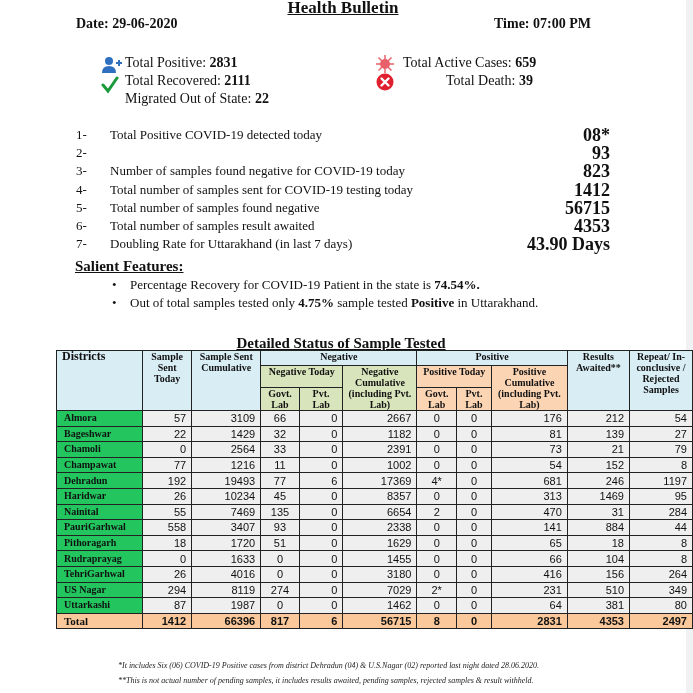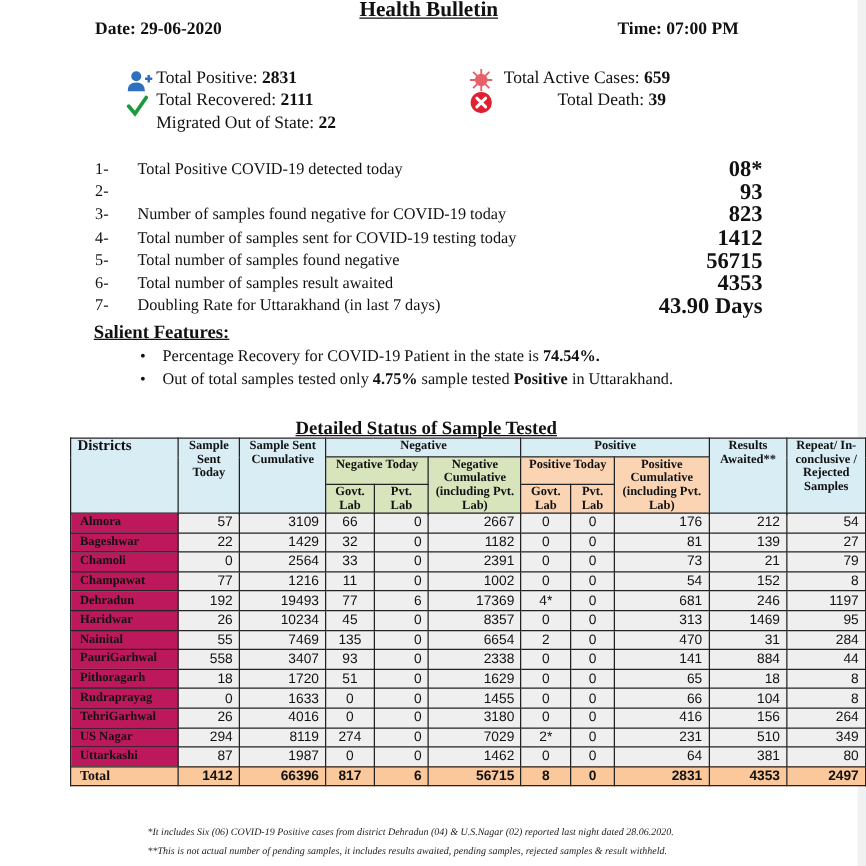--- a/index.html
+++ b/index.html
@@ -42,21 +42,21 @@
   }
   table.status th.green { background: #d8e4bc; }
   table.status th.orange { background: #fbd4b4; }
   table.status th.districts { text-align: left; font-size: 12px; padding-left: 5px; }
   table.status td {
     font-family: "Liberation Sans", sans-serif; font-size: 11px; text-align: right;
     height: 14.6px; line-height: 14px; background: #efefef; padding-right: 5px;
   }
   table.status td.dname {
     font-family: "Liberation Serif", serif; font-weight: bold; font-size: 10px; text-align: left;
-    background: #be185d; padding-left: 7px;
+    background: #22c55e; padding-left: 7px;
   }
   table.status td.center { text-align: center; padding-right: 3px; }
   table.status tr.total td { background: #fac89a; font-weight: bold; }
   table.status tr.total td.dname { background: #fac89a; font-size: 11px; }
   .foot { position: absolute; left: 118px; font-style: italic; font-size: 8px; color: #222; }
 </style>
 </head>
 <body>
 
 <div class="right-strip"></div>

